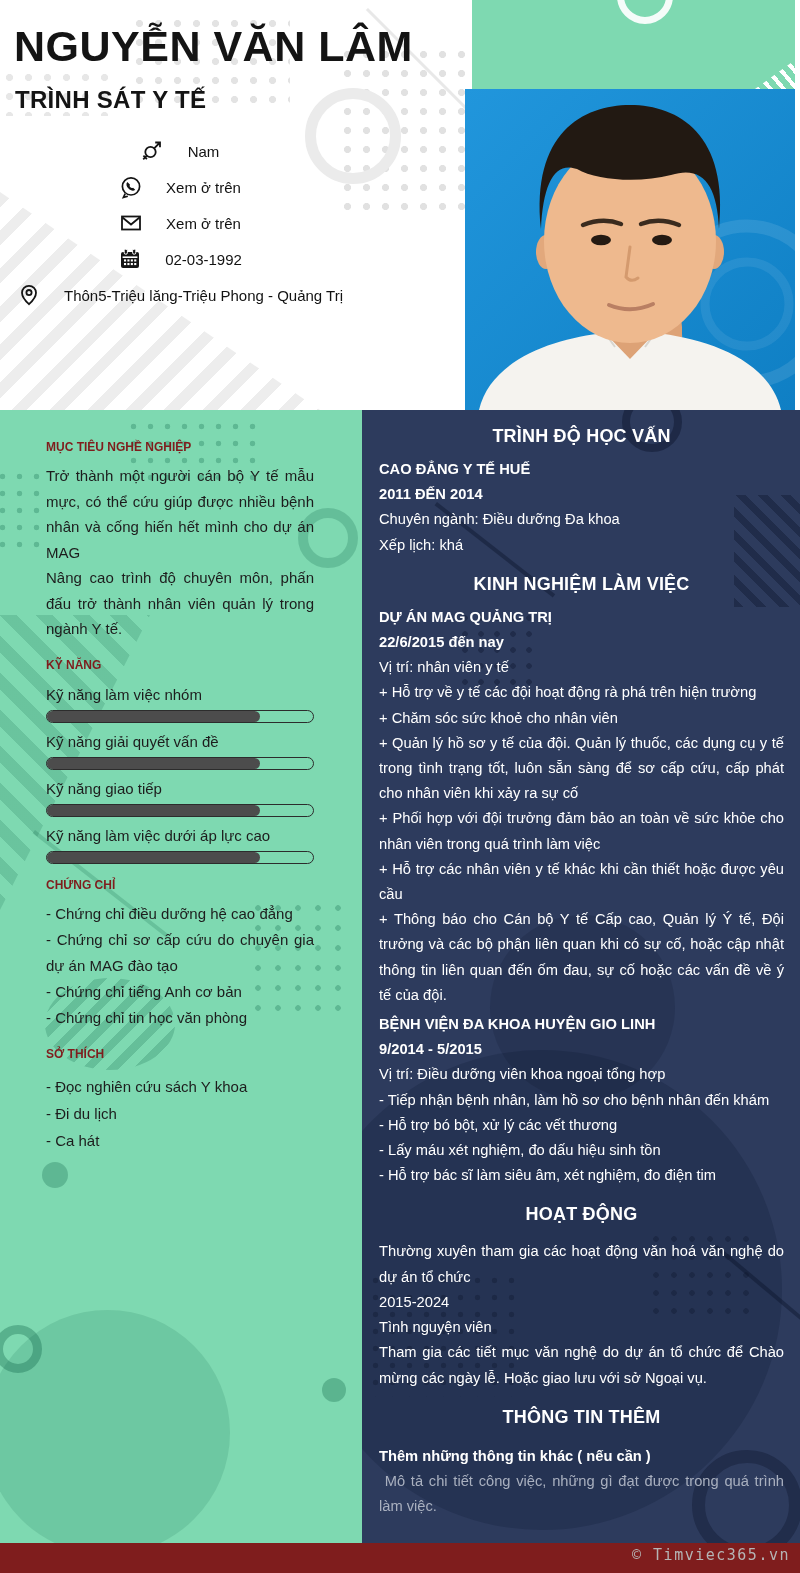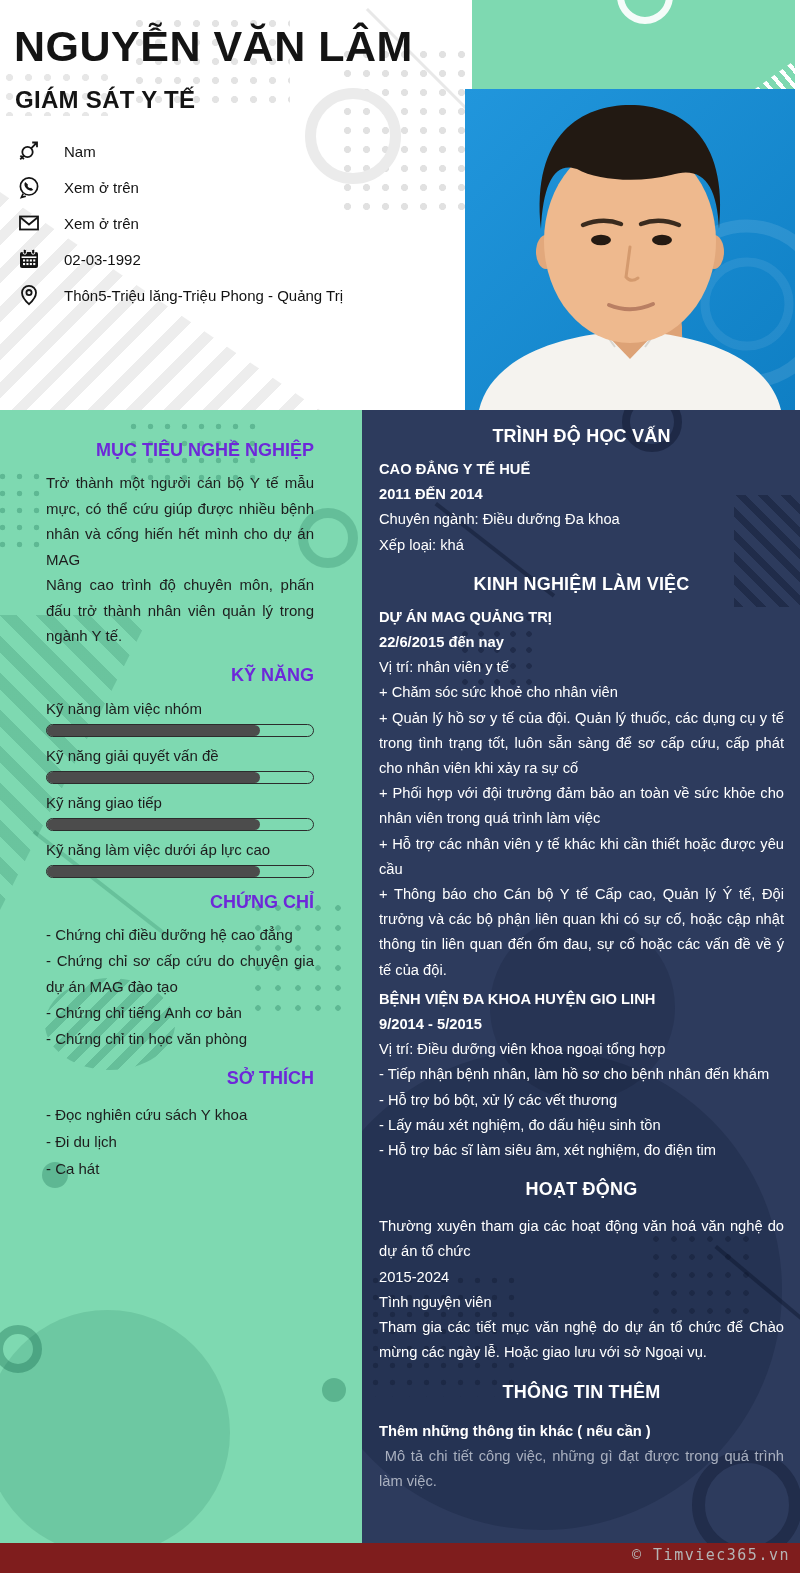--- a/index.html
+++ b/index.html
@@ -13,34 +13,34 @@
 
   
   .header-area{position:absolute;left:0;top:0;width:800px;height:410px;background:#fff;z-index:1;}
   .deco{position:absolute;pointer-events:none;}
   .dots{background-image:radial-gradient(circle,var(--dc,#e1e1e1) 3.2px,transparent 3.9px);background-size:19px 19px;}
   .dots-sm{background-image:radial-gradient(circle,var(--dc,#e1e1e1) 2.5px,transparent 3.1px);background-size:17px 17px;}
   .ring{border-radius:50%;}
   .name{position:absolute;left:14px;top:22px;font-size:43px;font-weight:700;letter-spacing:.5px;color:#141414;z-index:2;}
   .job-title{position:absolute;left:15px;top:86px;font-size:24px;font-weight:700;letter-spacing:.3px;color:#141414;z-index:2;}
   .contacts{position:absolute;left:16px;top:133px;z-index:2;}
-  .contact-row{display:flex;align-items:center;height:36px;}
+  .contact-row{display:flex;align-items:center;height:36px;justify-content:center;}
   .cicon{width:25px;height:24px;margin-right:23px;display:flex;align-items:center;justify-content:center;}
   .cicon svg{display:block;}
   .ctext{font-size:15px;color:#121212;}
 
   
   .green-block{position:absolute;left:472px;top:0;width:323px;height:89px;background:var(--green);overflow:hidden;z-index:2;}
   .photo{position:absolute;left:465px;top:89px;width:330px;height:321px;z-index:3;}
   .photo svg{display:block;}
 
   
   .left-col{position:absolute;left:0;top:410px;width:362px;height:1133px;background:var(--green);overflow:hidden;z-index:2;}
   .left-inner{position:relative;z-index:2;padding:30px 48px 0 46px;color:#1d1d1d;}
-  .g-heading{font-size:18px;font-weight:700;text-align:right;color:#6d28d9;margin:0 0 9px;}
+  .g-heading{font-size:12px;font-weight:700;text-align:left;color:#7f1d1d;margin:0 0 9px;}
   .g-par{font-size:15px;line-height:25.5px;text-align:justify;}
   .skills-wrap{margin-top:16px;}
   .skill{margin-bottom:9px;}
   .skill-label{font-size:15px;line-height:20px;margin-bottom:5px;}
   .skill-track{height:13px;border:1.5px solid #2c2c2c;border-radius:7px;}
   .skill-fill{height:100%;background:var(--bar-fill);border-radius:6px;}
   .g-list p{font-size:15px;line-height:26px;text-align:justify;margin:0;}
   .hobby-list p{line-height:27px;}
   .mt14{margin-top:14px;} .mt16{margin-top:16px;}
 
@@ -65,21 +65,21 @@
   <div class="header-area">
 
     <div class="deco dots" style="left:130px;top:14px;width:160px;height:100px;--dc:#e3e3e3;"></div>
     <div class="deco dots" style="left:0;top:68px;width:110px;height:48px;--dc:#e7e7e7;"></div>
     <div class="deco dots" style="left:338px;top:45px;width:132px;height:172px;--dc:#e1e1e1;"></div>
     <div class="deco ring" style="left:305px;top:88px;width:96px;height:96px;border:11px solid #ebebeb;"></div>
     <div class="deco" style="left:368px;top:8px;width:160px;height:3px;background:#e8e8e8;transform:rotate(45deg);transform-origin:0 0;"></div>
     <div class="deco" style="left:0;top:192px;width:320px;height:218px;background:repeating-linear-gradient(135deg,#ededed 0 11px,transparent 11px 27px);clip-path:polygon(0 0,100% 100%,0 100%);"></div>
 
     <h1 class="name">NGUYỄN VĂN LÂM</h1>
-    <h2 class="job-title">GIÁM SÁT Y TẾ</h2>
+    <h2 class="job-title">TRÌNH SÁT Y TẾ</h2>
 
     <div class="contacts">
       <div class="contact-row">
         <span class="cicon">
           <svg width="24" height="24" viewBox="0 0 24 24" fill="none" stroke="#141414" stroke-width="1.8">
             <circle cx="10.5" cy="13" r="5.2"></circle>
             <path d="M14.4 9.1 L20 3.5 M15.2 3.5 H20 V8.3"></path>
             <path d="M6.6 16.9 L3.2 20.3 M3.4 16.6 L6.9 20.1"></path>
           </svg>
         </span>
@@ -247,30 +247,31 @@
     <div class="deco dots-sm" style="left:285px;top:820px;width:110px;height:90px;--dc:rgba(8,16,38,.30);background-size:18px 18px;"></div>
     <div class="deco" style="left:355px;top:835px;width:130px;height:4px;background:rgba(8,16,38,.38);transform:rotate(40deg);transform-origin:0 0;"></div>
     <div class="deco ring" style="left:330px;top:1040px;width:110px;height:110px;border:13px solid rgba(8,16,38,.32);"></div>
 
     <div class="right-inner">
       <section>
         <h3 class="n-heading">TRÌNH ĐỘ HỌC VẤN</h3>
         <p class="rline rbold">CAO ĐẲNG Y TẾ HUẾ</p>
         <p class="rline rbold">2011 ĐẾN 2014</p>
         <p class="rline">Chuyên ngành: Điều dưỡng Đa khoa</p>
-        <p class="rline">Xếp loại: khá</p>
+        <p class="rline">Xếp lịch: khá</p>
       </section>
 
       <section class="sec-gap">
         <h3 class="n-heading">KINH NGHIỆM LÀM VIỆC</h3>
 
         <div>
           <p class="rline rbold">DỰ ÁN MAG QUẢNG TRỊ</p>
           <p class="rline rbold">22/6/2015 đến nay</p>
           <p class="rline">Vị trí: nhân viên y tế</p>
+          <p class="rline rjust">+ Hỗ trợ về y tế các đội hoạt động rà phá trên hiện trường</p>
           <p class="rline rjust">+ Chăm sóc sức khoẻ cho nhân viên</p>
           <p class="rline rjust">+ Quản lý hồ sơ y tế của đội. Quản lý thuốc, các dụng cụ y tế trong tình trạng tốt, luôn sẵn sàng để sơ cấp cứu, cấp phát cho nhân viên khi xảy ra sự cố</p>
           <p class="rline rjust">+ Phối hợp với đội trưởng đảm bảo an toàn về sức khỏe cho nhân viên trong quá trình làm việc</p>
           <p class="rline rjust">+ Hỗ trợ các nhân viên y tế khác khi cần thiết hoặc được yêu cầu</p>
           <p class="rline rjust">+ Thông báo cho Cán bộ Y tế Cấp cao, Quản lý Ý tế, Đội trưởng và các bộ phận liên quan khi có sự cố, hoặc cập nhật thông tin liên quan đến ốm đau, sự cố hoặc các vấn đề về ý tế của đội.</p>
         </div>
 
         <div style="margin-top:4px;">
           <p class="rline rbold">BỆNH VIỆN ĐA KHOA HUYỆN GIO LINH</p>
           <p class="rline rbold">9/2014 - 5/2015</p>

